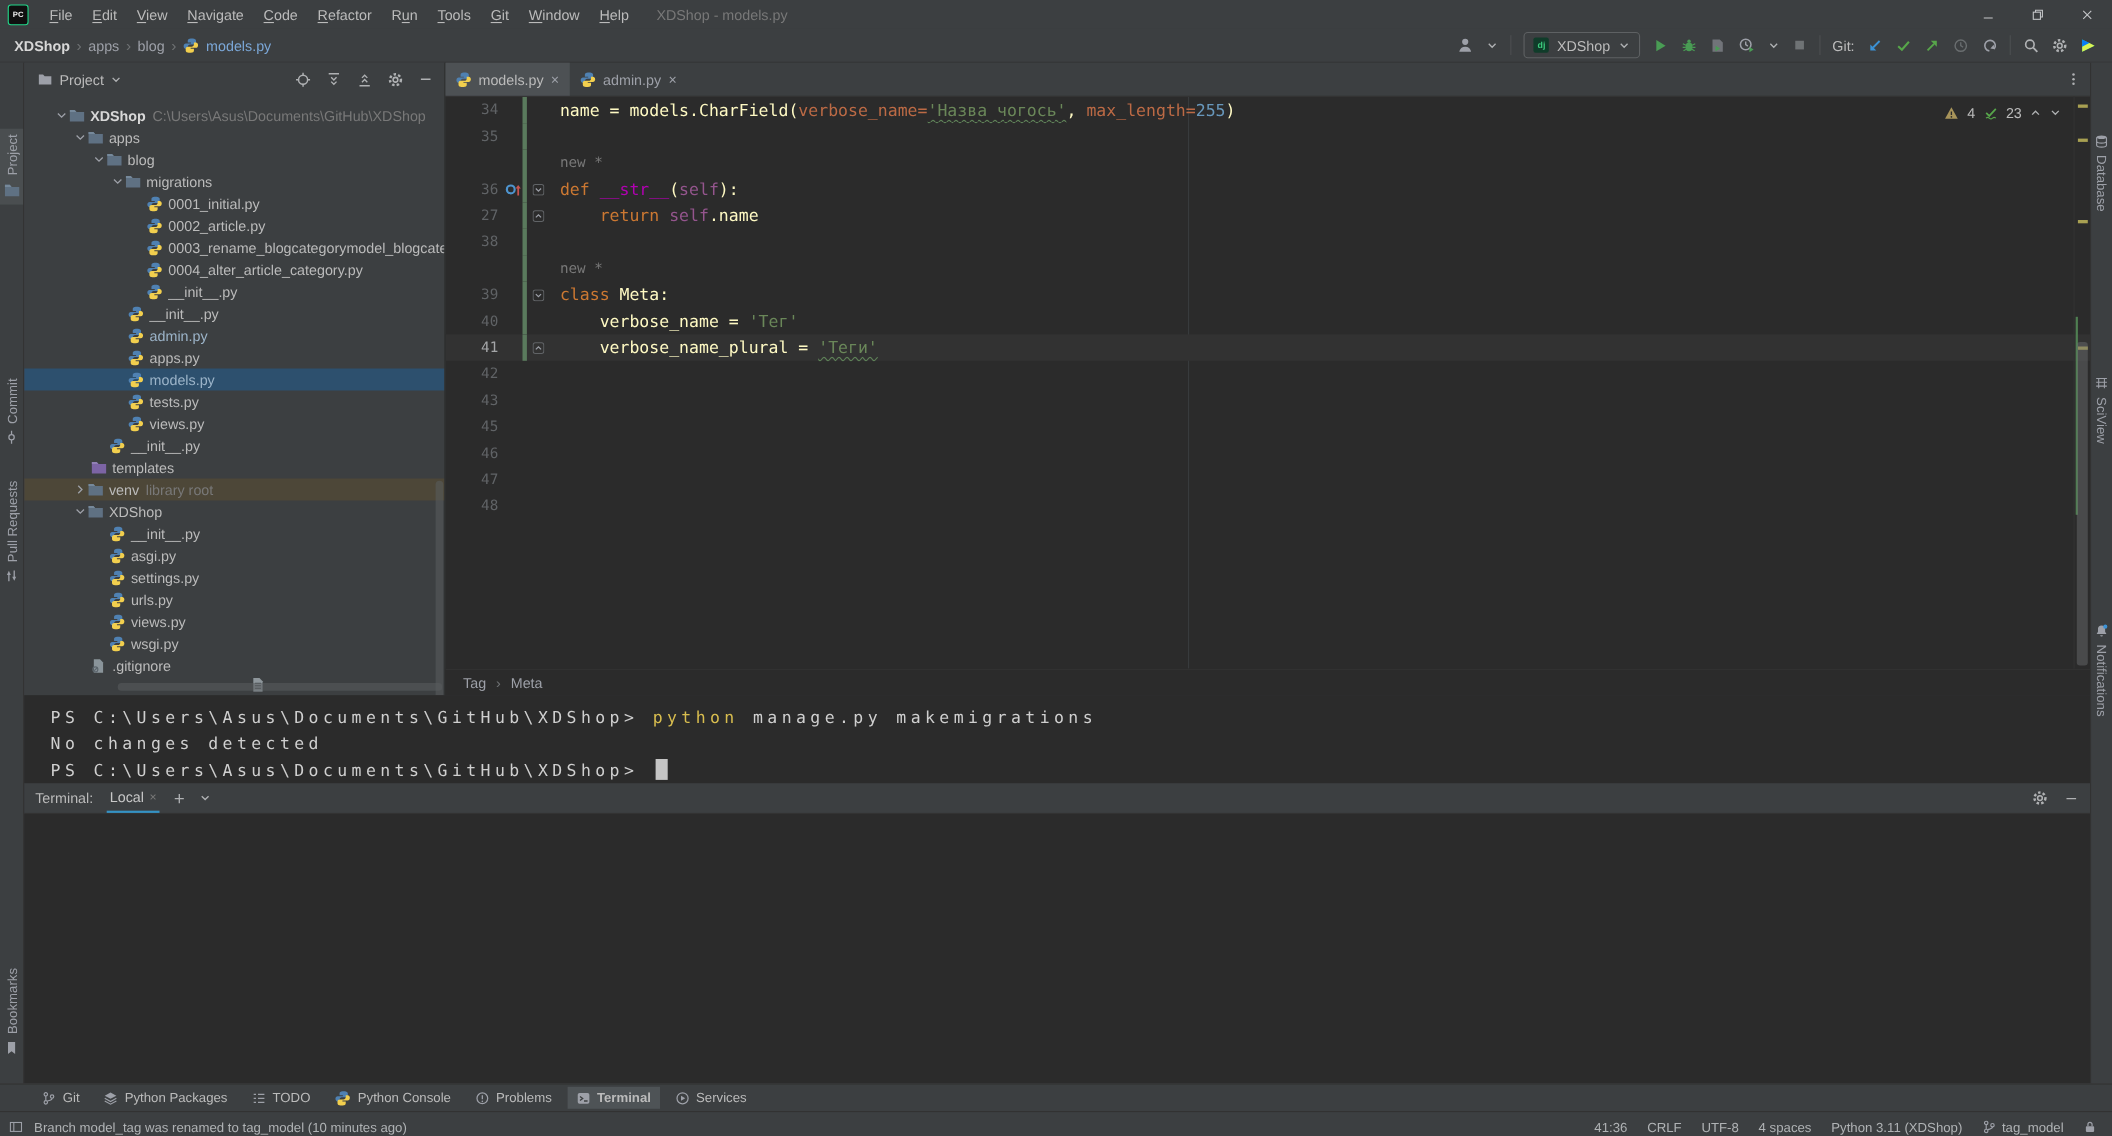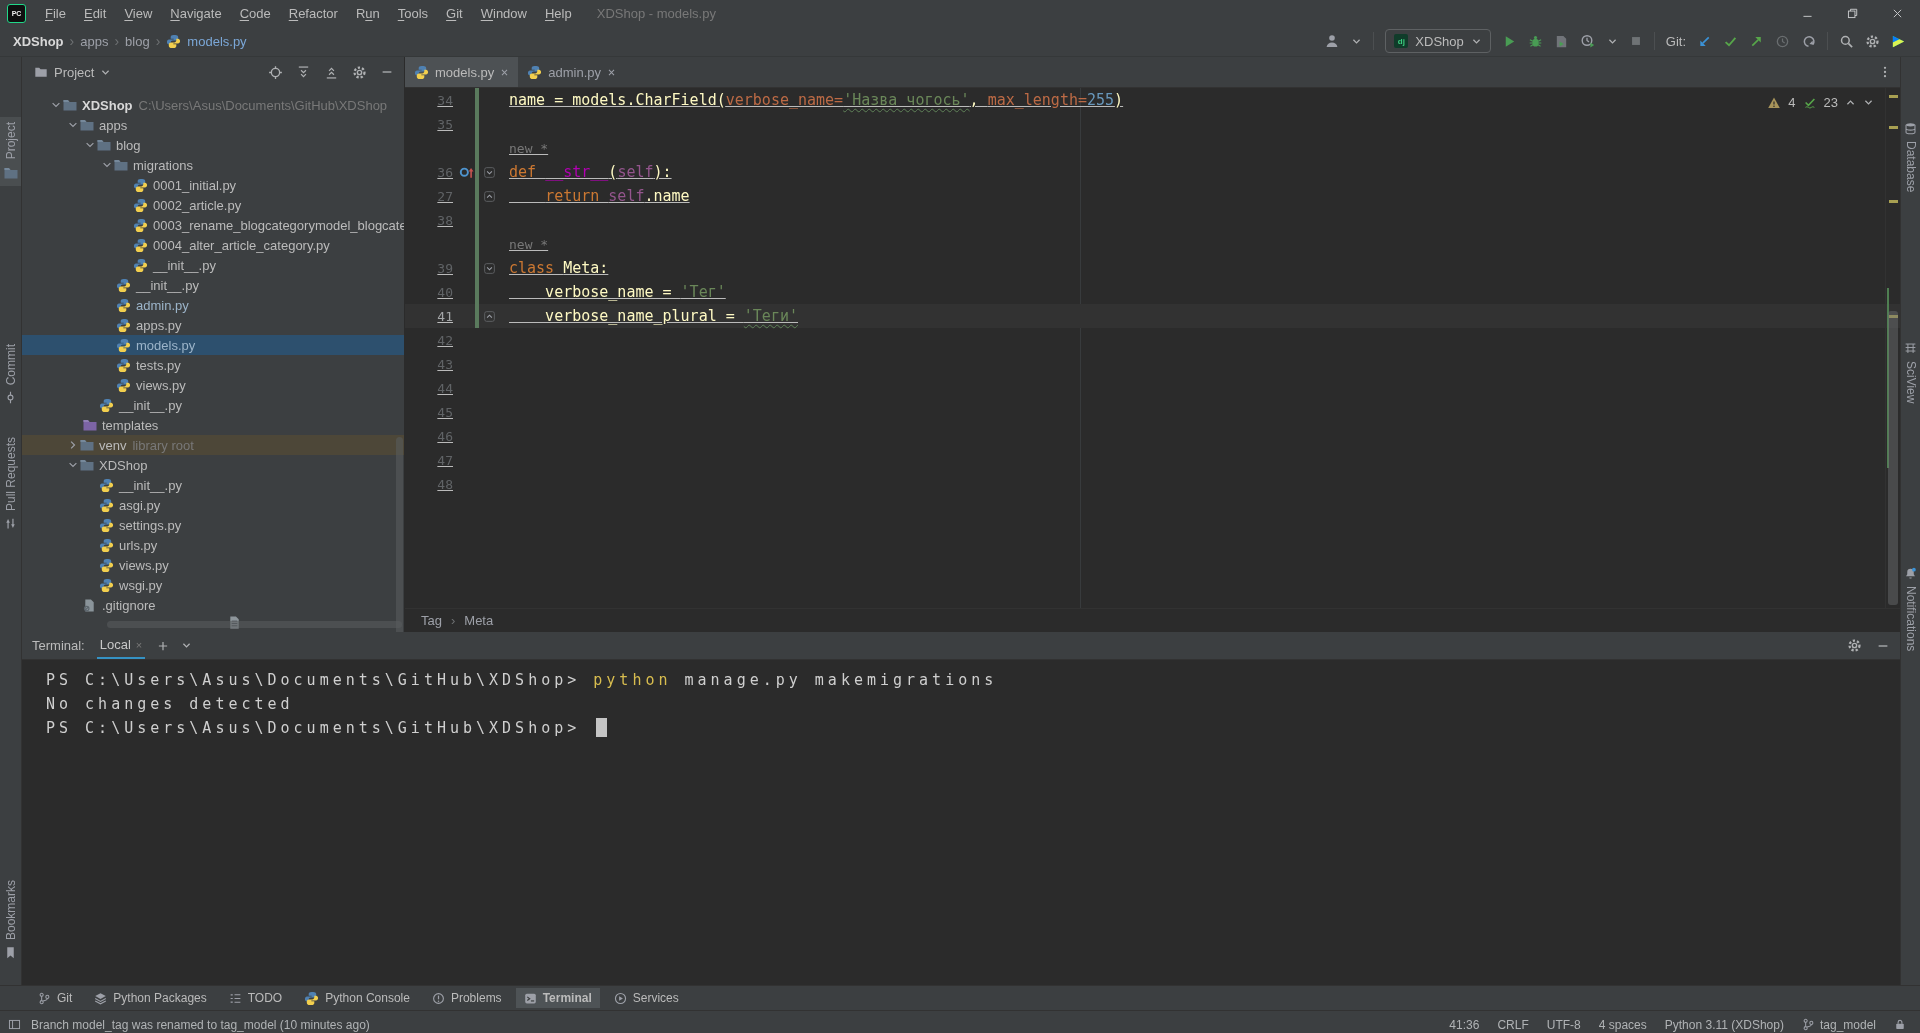--- a/index.html
+++ b/index.html
@@ -73,21 +73,21 @@
   #tree-hscroll{position:absolute;left:85px;bottom:4px;width:295px;height:7px;background:#595c5e;
                 opacity:.55;border-radius:4px;}
 
   
   #editor{position:absolute;left:405px;top:57px;right:20px;height:575px;background:#2b2b2b;}
   #tabbar{height:31px;background:#3c3f41;display:flex;align-items:stretch;
           border-bottom:1px solid #323232;box-sizing:border-box;}
   .tab{display:flex;align-items:center;gap:6px;padding:0 9px;color:#9da0a8;}
   .tab.active{background:#4d5154;color:#bbbbbb;}
   #tab-more{margin-left:auto;display:flex;align-items:center;padding-right:8px;}
-  #code-area{position:absolute;left:0;right:0;top:31px;bottom:24px;overflow:hidden;text-decoration:underline;}
+  #code-area{position:absolute;left:0;right:0;top:31px;bottom:24px;overflow:hidden;}
   #guide{position:absolute;left:675px;top:0;bottom:0;width:1px;background:#383b3d;}
   .crow{display:flex;height:24px;align-items:center;position:relative;
         font-family:"DejaVu Sans Mono",monospace;font-size:15px;}
   .crow.current{background:#323232;}
   .ln{width:48px;flex:0 0 auto;text-align:right;color:#606366;font-size:13px;padding-right:5px;}
   .crow.current .ln{color:#a4a6a8;}
   .gslot{width:17px;flex:0 0 auto;display:flex;justify-content:center;}
   .vcs{width:4px;align-self:stretch;flex:0 0 auto;}
   .vcs.on{background:#5a7a5d;}
   .fold{width:21px;flex:0 0 auto;display:flex;justify-content:center;}
@@ -842,27 +842,20 @@
             <span class="code"></span>
           </div>
           <div class="crow">
             <span class="ln">43</span>
             <span class="gslot"></span>
             <span class="vcs"></span>
             <span class="fold"></span>
             <span class="code"></span>
           </div>
           <div class="crow">
-            <span class="ln">44</span>
-            <span class="gslot"></span>
-            <span class="vcs"></span>
-            <span class="fold"></span>
-            <span class="code"></span>
-          </div>
-          <div class="crow">
             <span class="ln">45</span>
             <span class="gslot"></span>
             <span class="vcs"></span>
             <span class="fold"></span>
             <span class="code"></span>
           </div>
           <div class="crow">
             <span class="ln">46</span>
             <span class="gslot"></span>
             <span class="vcs"></span>
@@ -952,20 +945,25 @@
             <path d="M8 2a4 4 0 0 1 4 4v3l1.5 2.5h-11L4 9V6a4 4 0 0 1 4-4z" fill="#9da0a8"></path>
             <path d="M6.5 12.8a1.5 1.5 0 0 0 3 0z" fill="#9da0a8"></path>
             <circle cx="12.2" cy="3.3" r="2.3" fill="#3b92d6"></circle>
           </svg>
         </span>
         <span class="vtext-r">Notifications</span>
       </div>
     </div>
 
   <div id="terminal">
+    <div id="term-body">
+        <div class="tline"><span class="t-plain">PS C:\Users\Asus\Documents\GitHub\XDShop&gt; </span><span class="t-cmd">python</span><span class="t-plain"> manage.py makemigrations</span></div>
+        <div class="tline"><span class="t-plain">No changes detected</span></div>
+        <div class="tline"><span class="t-plain">PS C:\Users\Asus\Documents\GitHub\XDShop&gt; </span><span id="cursor"></span></div>
+      </div>
     <div id="term-header">
       <span class="th-label">Terminal:</span>
       <span class="term-tab">
         <span>Local</span>
         <span class="x">×</span>
       </span>
       <span class="th-btn icon">
           <svg width="12" height="12" viewBox="0 0 16 16" fill="none">
             <path d="M8 2.5v11M2.5 8h11" stroke="#afb1b3" stroke-width="1.6"></path>
           </svg>
@@ -982,25 +980,20 @@
               <circle cx="8" cy="8" r="2.3" stroke="#afb1b3" stroke-width="1.5"></circle>
             </svg>
           </span>
         <span class="icon">
             <svg width="14" height="14" viewBox="0 0 16 16" fill="none">
               <path d="M3 8h10" stroke="#afb1b3" stroke-width="1.5"></path>
             </svg>
           </span>
       </span>
     </div>
-    <div id="term-body">
-        <div class="tline"><span class="t-plain">PS C:\Users\Asus\Documents\GitHub\XDShop&gt; </span><span class="t-cmd">python</span><span class="t-plain"> manage.py makemigrations</span></div>
-        <div class="tline"><span class="t-plain">No changes detected</span></div>
-        <div class="tline"><span class="t-plain">PS C:\Users\Asus\Documents\GitHub\XDShop&gt; </span><span id="cursor"></span></div>
-      </div>
   </div>
 
   <div id="toolwindow-bar">
       <div class="tw-item">
         <span class="icon">
           <svg width="13" height="13" viewBox="0 0 16 16" fill="none">
             <circle cx="4.5" cy="3.5" r="1.9" stroke="#9da0a8" stroke-width="1.3"></circle>
             <circle cx="4.5" cy="12.5" r="1.9" stroke="#9da0a8" stroke-width="1.3"></circle>
             <circle cx="11.5" cy="6" r="1.9" stroke="#9da0a8" stroke-width="1.3"></circle>
             <path d="M4.5 5.4v5.2M11.5 7.9c0 2.6-3.2 2.1-5.2 3.2" stroke="#9da0a8" stroke-width="1.3"></path>

